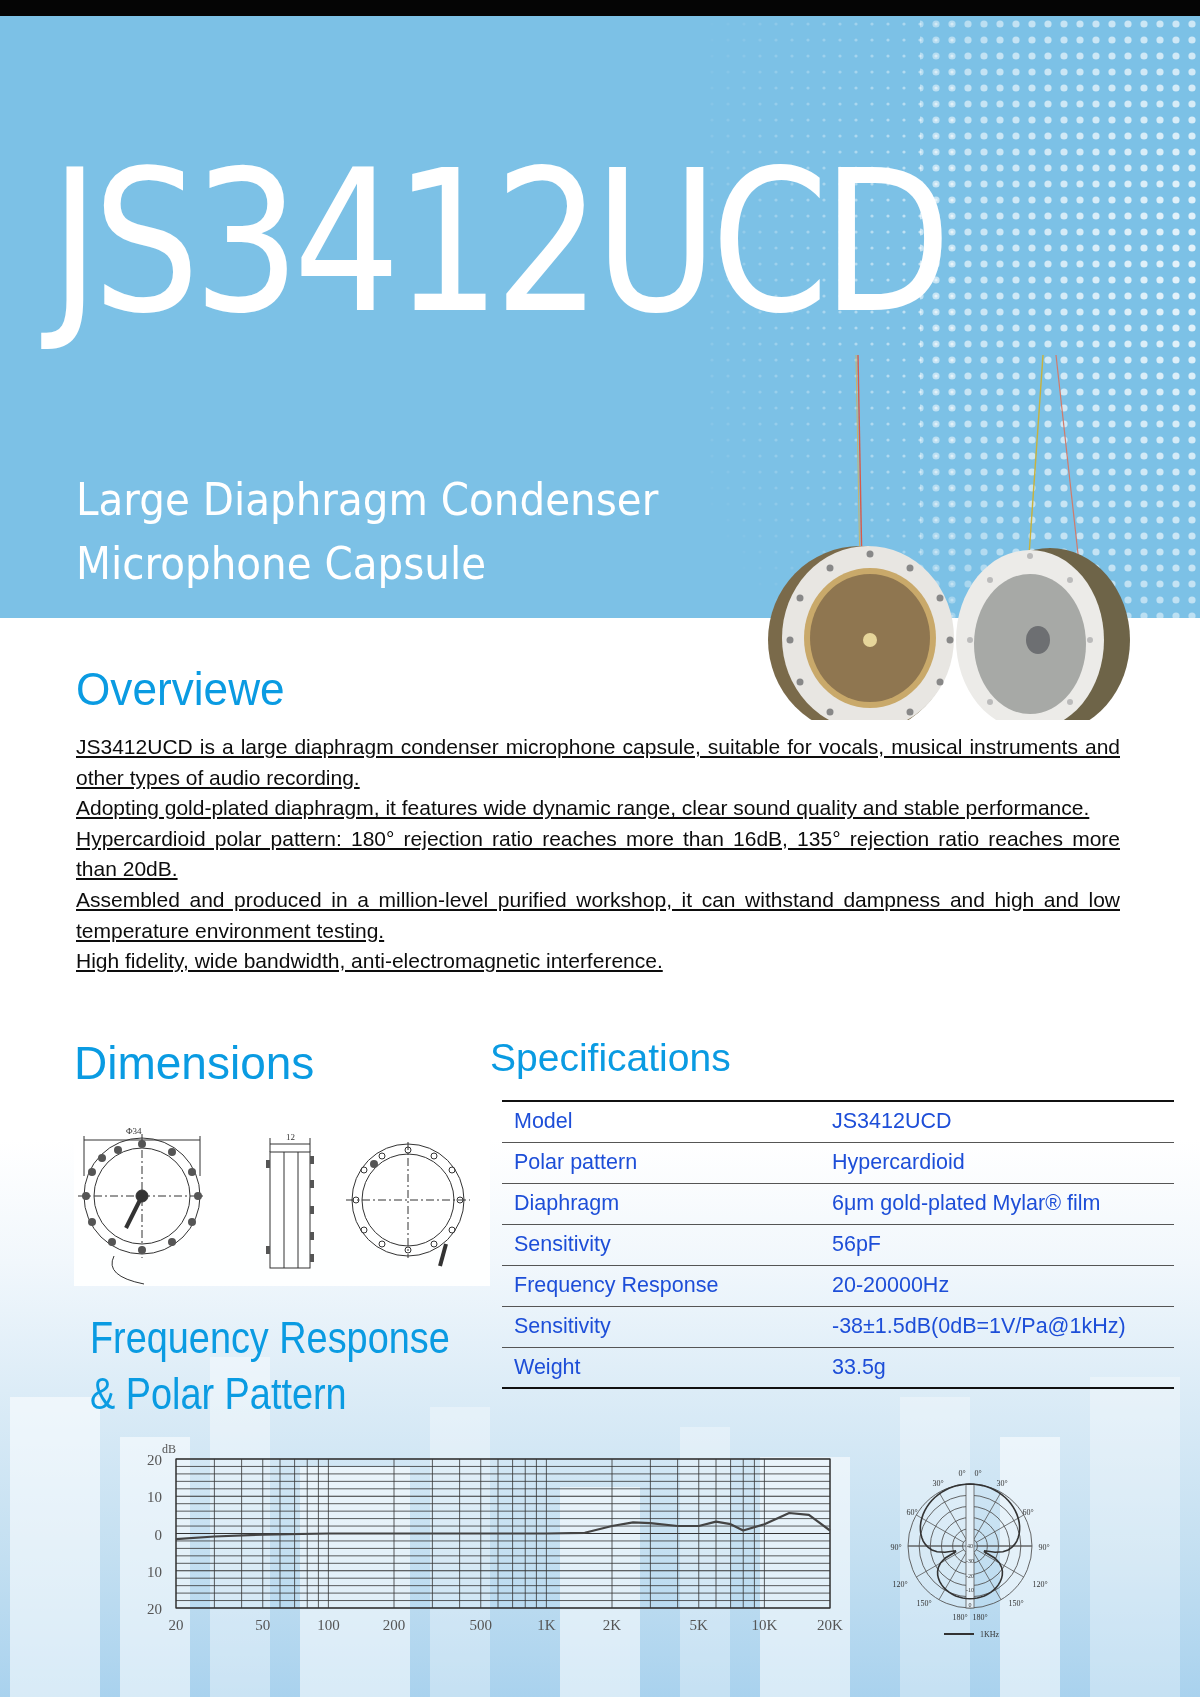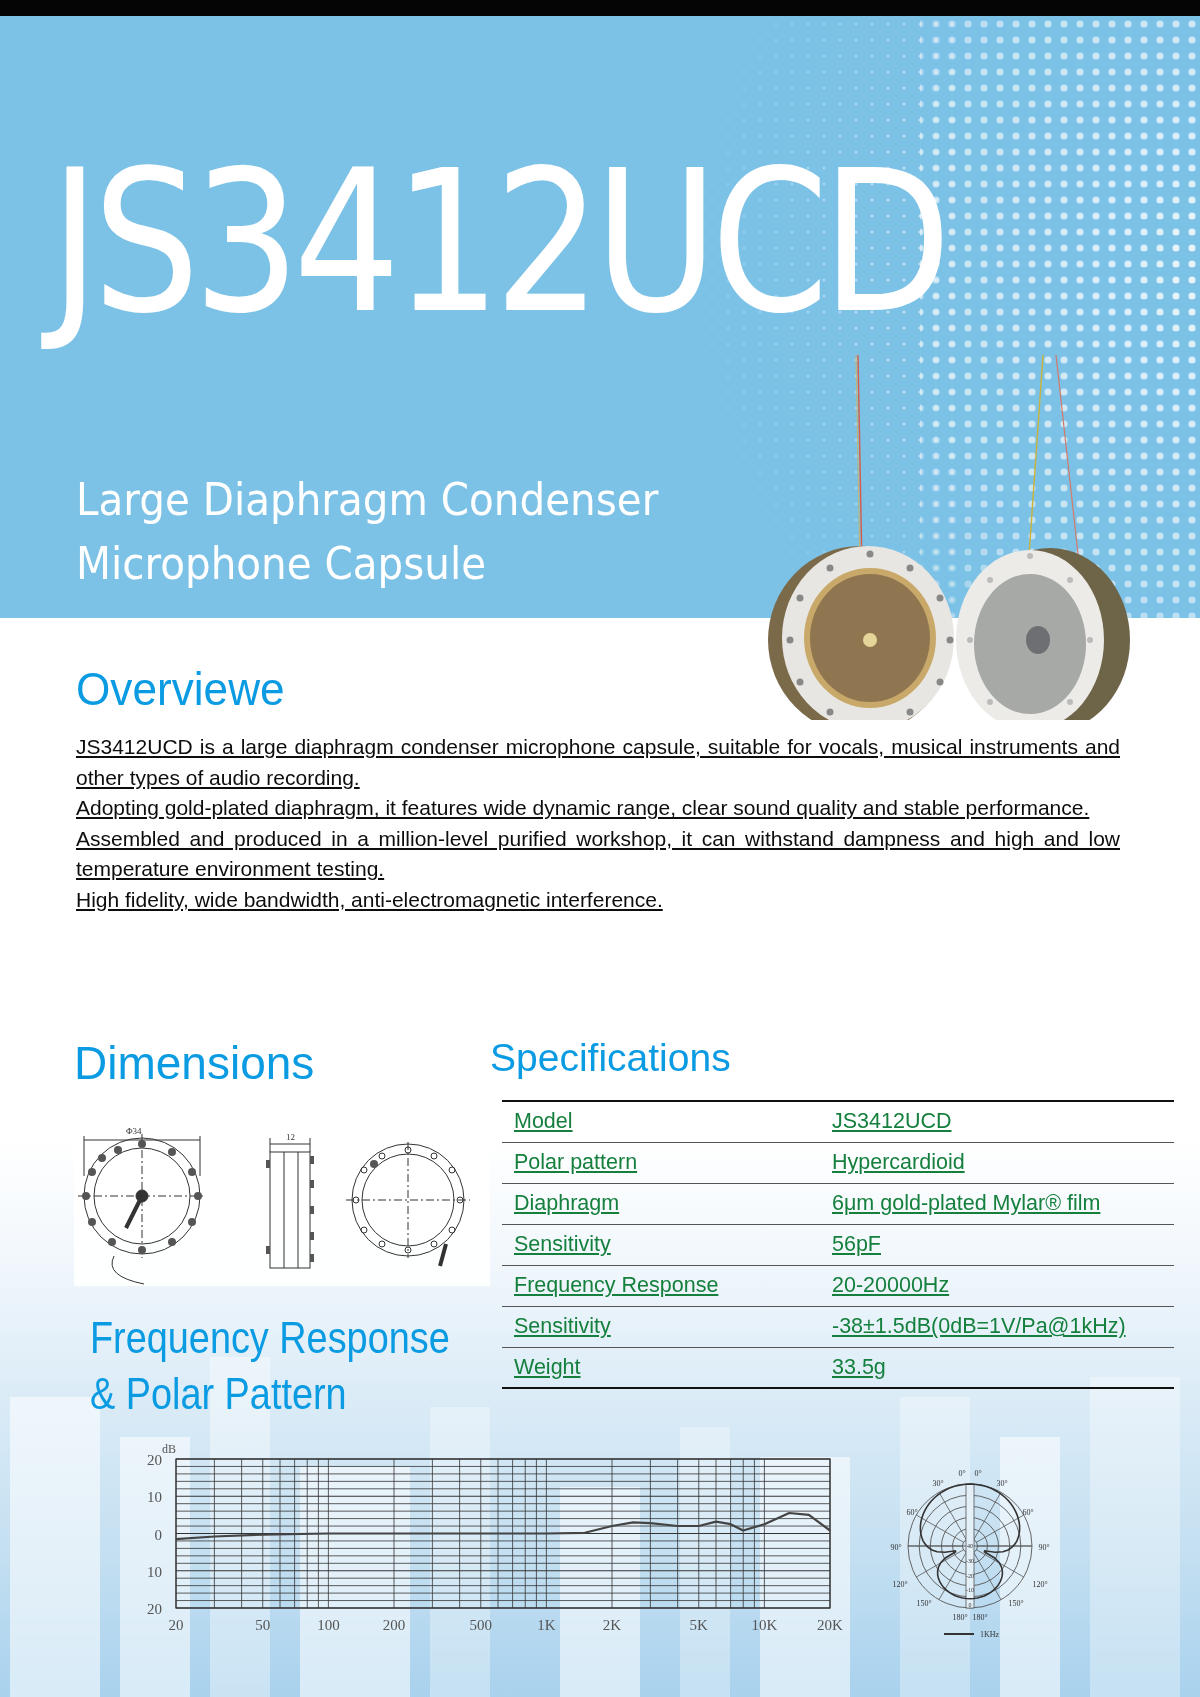--- a/index.html
+++ b/index.html
@@ -27,21 +27,21 @@
 
     .lower-bg { position: absolute; left: 0; top: 1140px; width: 1200px; height: 557px; background: linear-gradient(180deg, #ffffff 0%, #f1f7fc 22%, #dcecf7 45%, #c3dff1 75%, #a9d2ee 100%); overflow: hidden; }
     .bldg { position: absolute; bottom: 0; background: rgba(255,255,255,0.55); }
 
     .dims { position: absolute; left: 74px; top: 1116px; width: 416px; height: 170px; background: rgba(255,255,255,0.92); text-align: right; }
 
     .spec-table { position: absolute; left: 502px; top: 1100px; width: 672px; border-collapse: collapse; font-size: 21.5px; }
     .spec-table .rule-top { border-top: 2.5px solid #111; }
     .spec-row { height: 41px; border-bottom: 1.5px solid #555; }
     .spec-row.last { border-bottom: 2.5px solid #111; }
-    .spec-row td { padding-left: 12px; vertical-align: middle; color: #15803d; white-space: nowrap; text-decoration: underline; }
+    .spec-row td { padding-left: 12px; vertical-align: middle; color: #1d4ed8; white-space: nowrap; }
     .spec-row td.val { padding-left: 12px; }
 
     .fr-chart { position: absolute; left: 140px; top: 1430px; width: 730px; height: 240px; }
     .polar { position: absolute; left: 870px; top: 1456px; width: 200px; height: 200px; }
     svg text { font-family: "Liberation Serif", serif; }
   </style>
 </head>
 <body>
 
 <div class="topbar"></div>
@@ -119,20 +119,21 @@
         <circle cx="240" cy="240" r="3"></circle>
     </g>
   </g>
 </svg>
 
 <h2 class="section-h h-overview">Overviewe</h2>
 
 <div class="overview">
   <p>JS3412UCD is a large diaphragm condenser microphone capsule, suitable for vocals, musical instruments and other types of audio recording.</p>
   <p>Adopting gold-plated diaphragm, it features wide dynamic range, clear sound quality and stable performance.</p>
+  <p>Hypercardioid polar pattern: 180° rejection ratio reaches more than 16dB, 135° rejection ratio reaches more than 20dB.</p>
   <p>Assembled and produced in a million-level purified workshop, it can withstand dampness and high and low temperature environment testing.</p>
   <p>High fidelity, wide bandwidth, anti-electromagnetic interference.</p>
 </div>
 
 <div class="lower-bg">
   <div class="bldg" style="left:10px;width:90px;height:300px;"></div>
   <div class="bldg" style="left:120px;width:70px;height:260px;"></div>
   <div class="bldg" style="left:210px;width:60px;height:340px;opacity:.7"></div>
   <div class="bldg" style="left:300px;width:110px;height:230px;"></div>
   <div class="bldg" style="left:430px;width:60px;height:290px;opacity:.6"></div>

